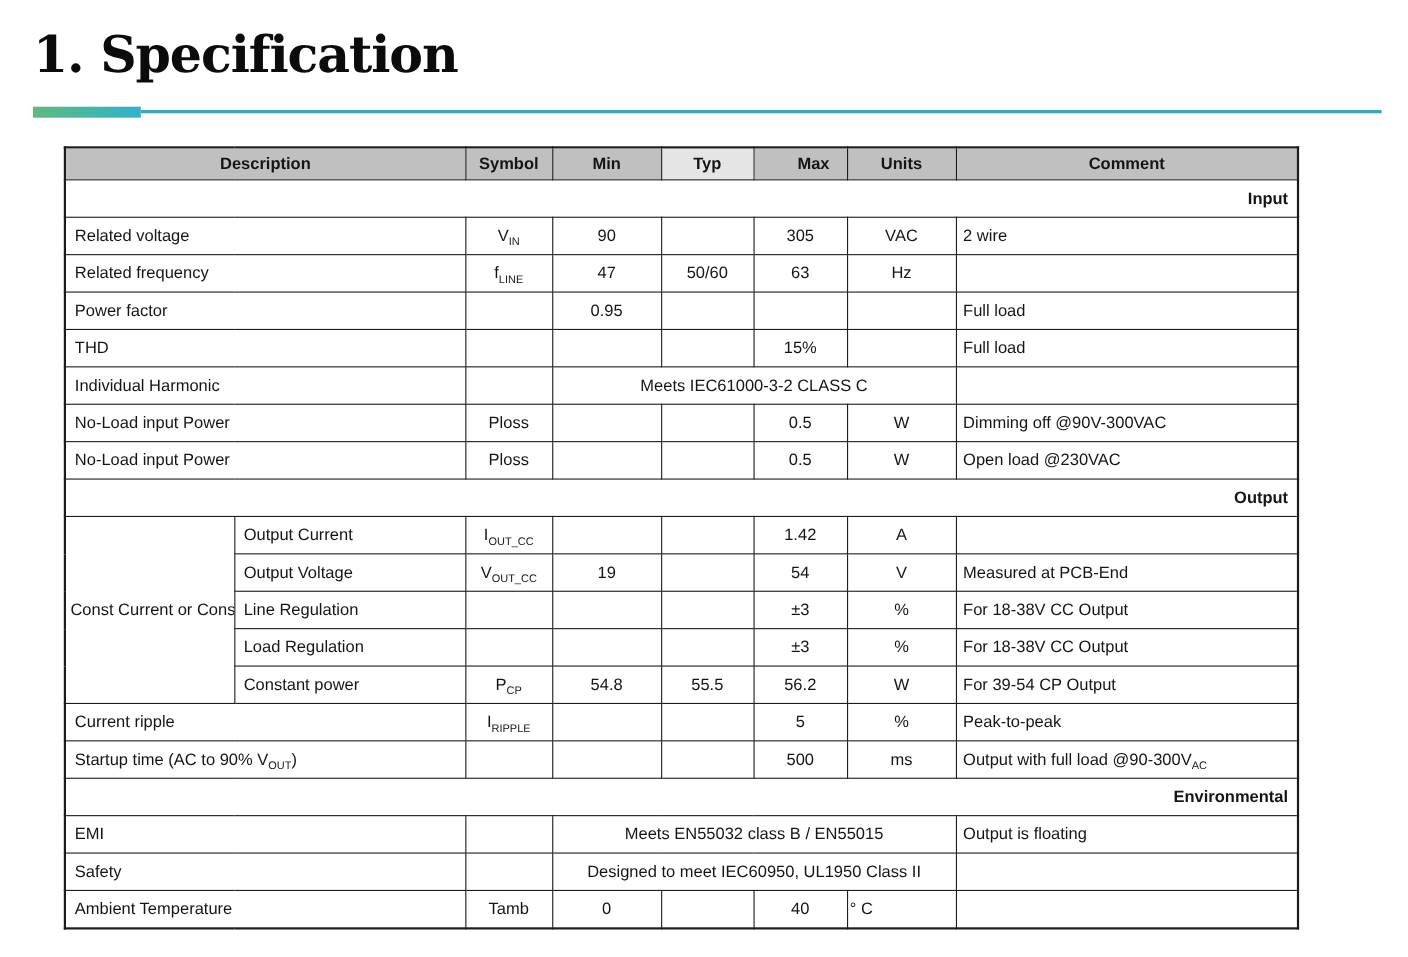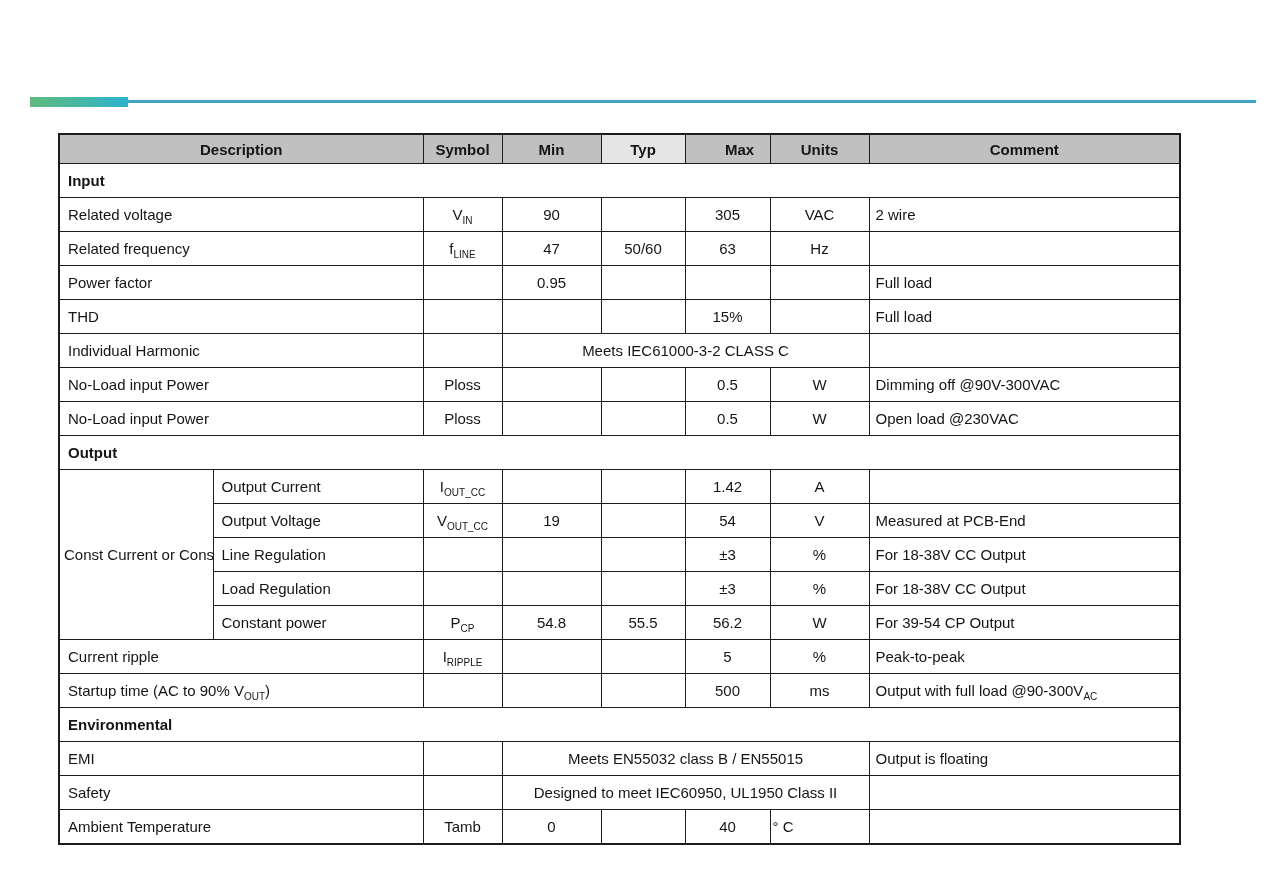--- a/index.html
+++ b/index.html
@@ -24,29 +24,30 @@
     font-size:15px;color:#151515;
     overflow:hidden;white-space:nowrap;
   }
   table.spec th{
     height:28px;font-weight:bold;text-align:center;padding:0 4px;margin-top:44px;
   }
   tr.data{height:34px;}
   td.l{text-align:left;padding:0 8px;}
   td.c{text-align:center;padding:0 2px;}
   td.cmt{padding:0 6px;}
-  td.section{font-weight:bold;text-align:left;padding:4px 8px;}
+  td.section{font-weight:bold;text-align:right;padding:4px 8px;}
   td.group-label{text-align:center;white-space:pre-line;line-height:1.3;padding:0 4px;}
   td.ul{text-align:left;padding-left:2px;}
   sub{font-size:10px;line-height:0;}
 </style>
 </head>
 <body>
 
 <div class="page">
+  <h1 class="title">1. Specification</h1>
   <div class="accent-bar" style="background: linear-gradient(90deg, rgb(95, 186, 125), rgb(44, 179, 205));"></div>
   <div class="accent-line" style="background: rgb(63, 163, 196);"></div>
 
   <table class="spec">
     <colgroup>
       <col style="width:154px">
         <col style="width:210px">
         <col style="width:79px">
       <col style="width:99px">
         <col style="width:84px">

